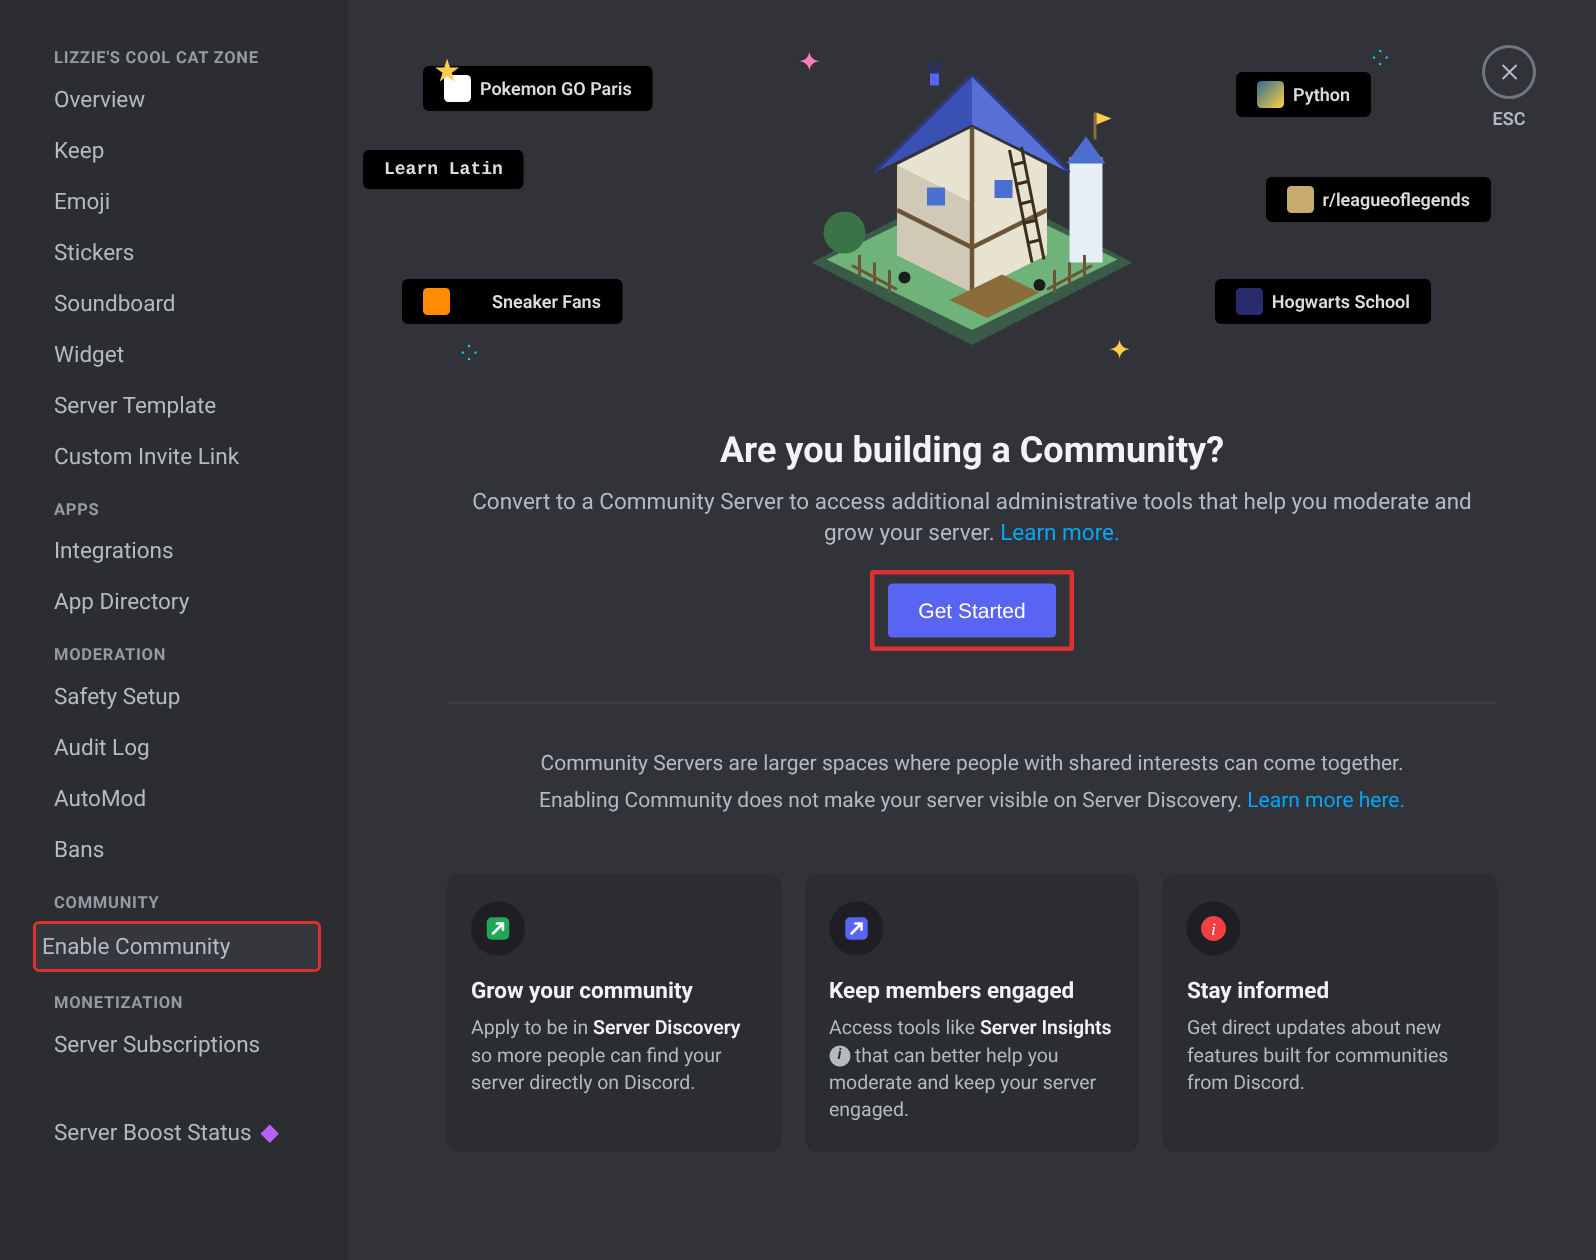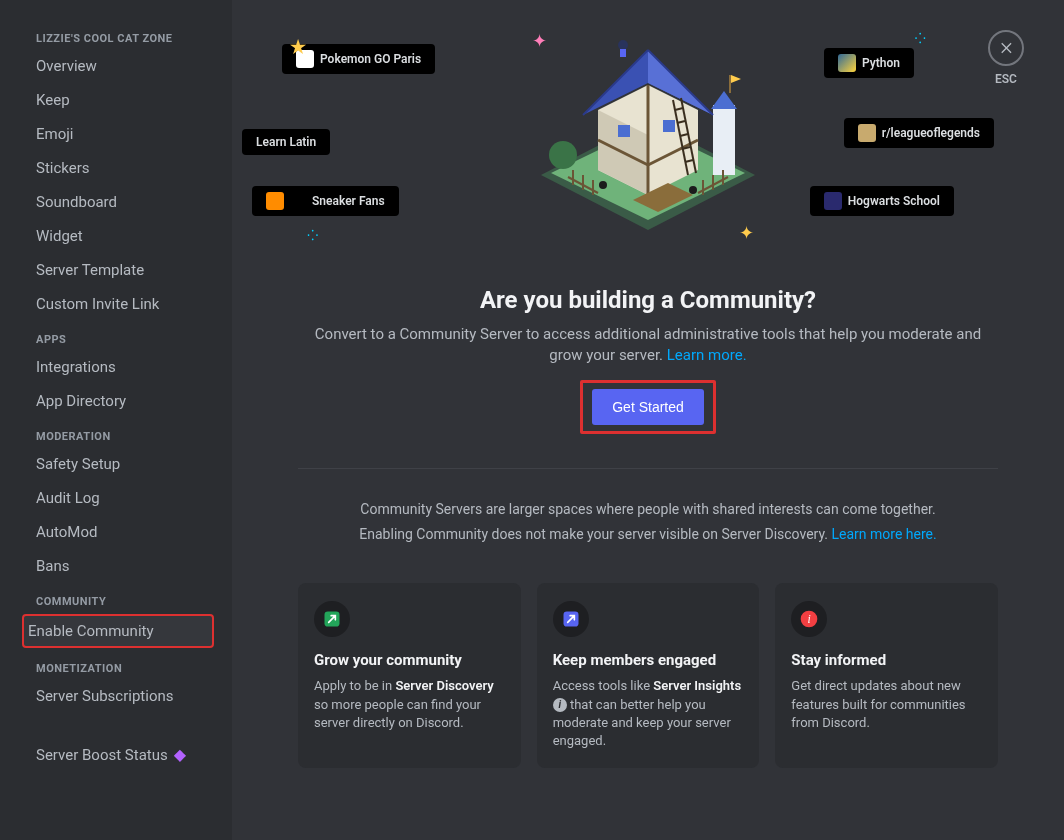--- a/index.html
+++ b/index.html
@@ -83,22 +83,22 @@
       display: flex;
       align-items: center;
       gap: 6px;
     }
     .chip-icon {
       width: 18px; height: 18px;
       border-radius: 3px;
       flex-shrink: 0;
     }
     .chip-pokemon { left: 30px; top: 44px; }
-    .chip-latin { left: -10px; top: 129px; }
-    .chip-sneaker { left: 0; top: 186px; gap: 28px; }
+    .chip-latin { left: -10px; top: 100px; font-family: Liberation Mono, monospace; }
+    .chip-sneaker { left: 16px; top: 186px; gap: 28px; }
     .chip-python { right: 130px; top: 48px; }
     .chip-lol { right: 50px; top: 118px; }
     .chip-hogwarts { right: 90px; top: 186px; }
     .house {
       position: absolute;
       left: 50%;
       top: 5px;
       transform: translateX(-50%);
       width: 250px;
       height: 235px;

